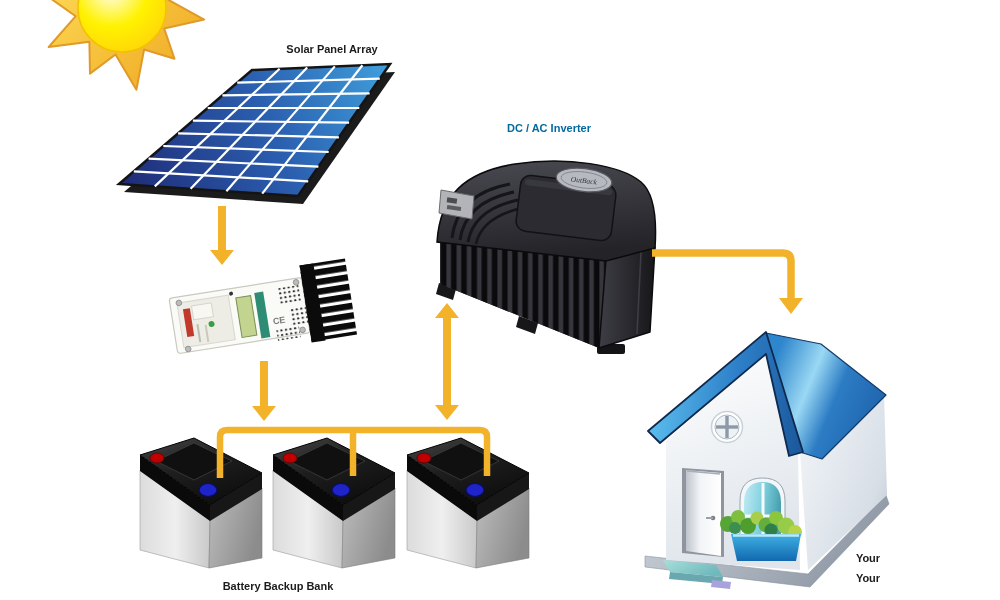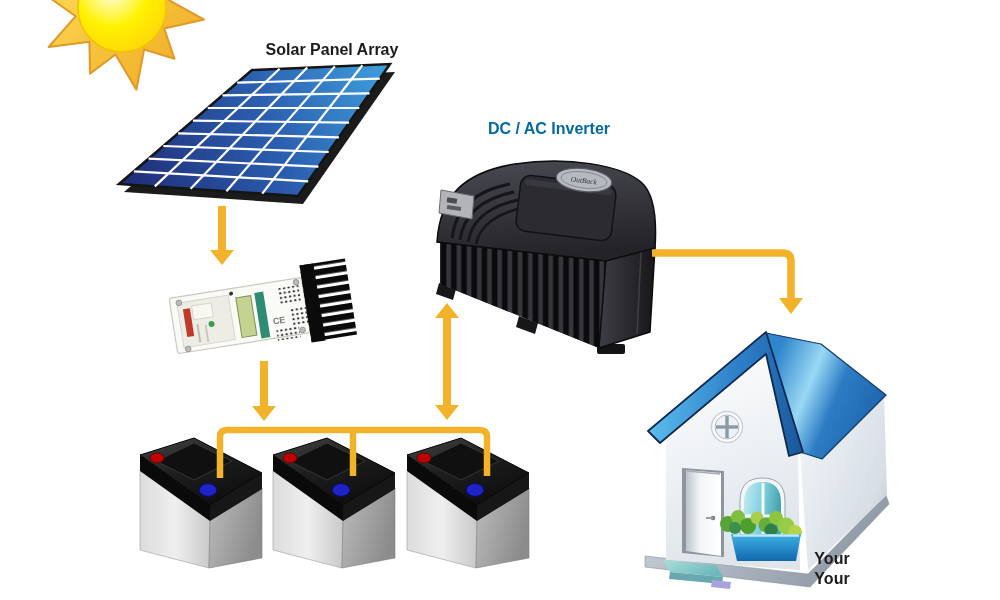--- a/index.html
+++ b/index.html
@@ -1,19 +1,19 @@
 <!DOCTYPE html>
 <html><head>
 <meta charset="utf-8">
 <style>
   html,body{margin:0;padding:0;background:#fff;}
   .stage{position:relative;width:1000px;height:600px;background:#FFFFFF;overflow:hidden;
          font-family:"Liberation Sans",sans-serif;}
   .stage svg{position:absolute;left:0;top:0;}
-  .node-label{position:absolute;transform:translateX(-50%);font-weight:bold;font-size:16px;
+  .node-label{position:absolute;transform:translateX(-50%);font-weight:bold;font-size:11px;
               color:#1B1B1B;text-align:center;line-height:19.5px;white-space:nowrap;}
   .node-label span{display:block;}
 </style>
 </head>
 <body>
 
 <div class="stage">
 <svg id="scene" width="1000" height="600" viewBox="0 0 1000 600">
   <defs>
     <linearGradient id="panelGrad" gradientUnits="userSpaceOnUse" x1="119" y1="184" x2="390" y2="64">
@@ -270,17 +270,18 @@
     <g>
       <polygon points="663,560 716,565 723,577 670,572" fill="url(#matGrad)"></polygon>
       <polygon points="670,572 723,577 722,584 669,579" fill="#69A8AE"></polygon>
       <polygon points="712,580 731,582 730,589 711,587" fill="#A9A2DC"></polygon>
     </g>
   </g>
 </svg>
 
 <div class="node-label" style="left: 332px; top: 40px; color: rgb(27, 27, 27);">Solar Panel Array</div>
 <div class="node-label" style="left: 549px; top: 119px; color: #0369a1;">DC / AC Inverter</div>
-<div class="node-label" style="left: 832px; top: 549px; color: rgb(27, 27, 27);">
+<div class="node-label" style="left: 278px; top: 577px; color: rgb(27, 27, 27);">Battery Backup Bank</div>
+<div class="node-label" style="left: 868px; top: 549px; color: rgb(27, 27, 27);">
   <span>Your</span>
   <span>Your</span>
 </div>
 </div>
 
 </body></html>

